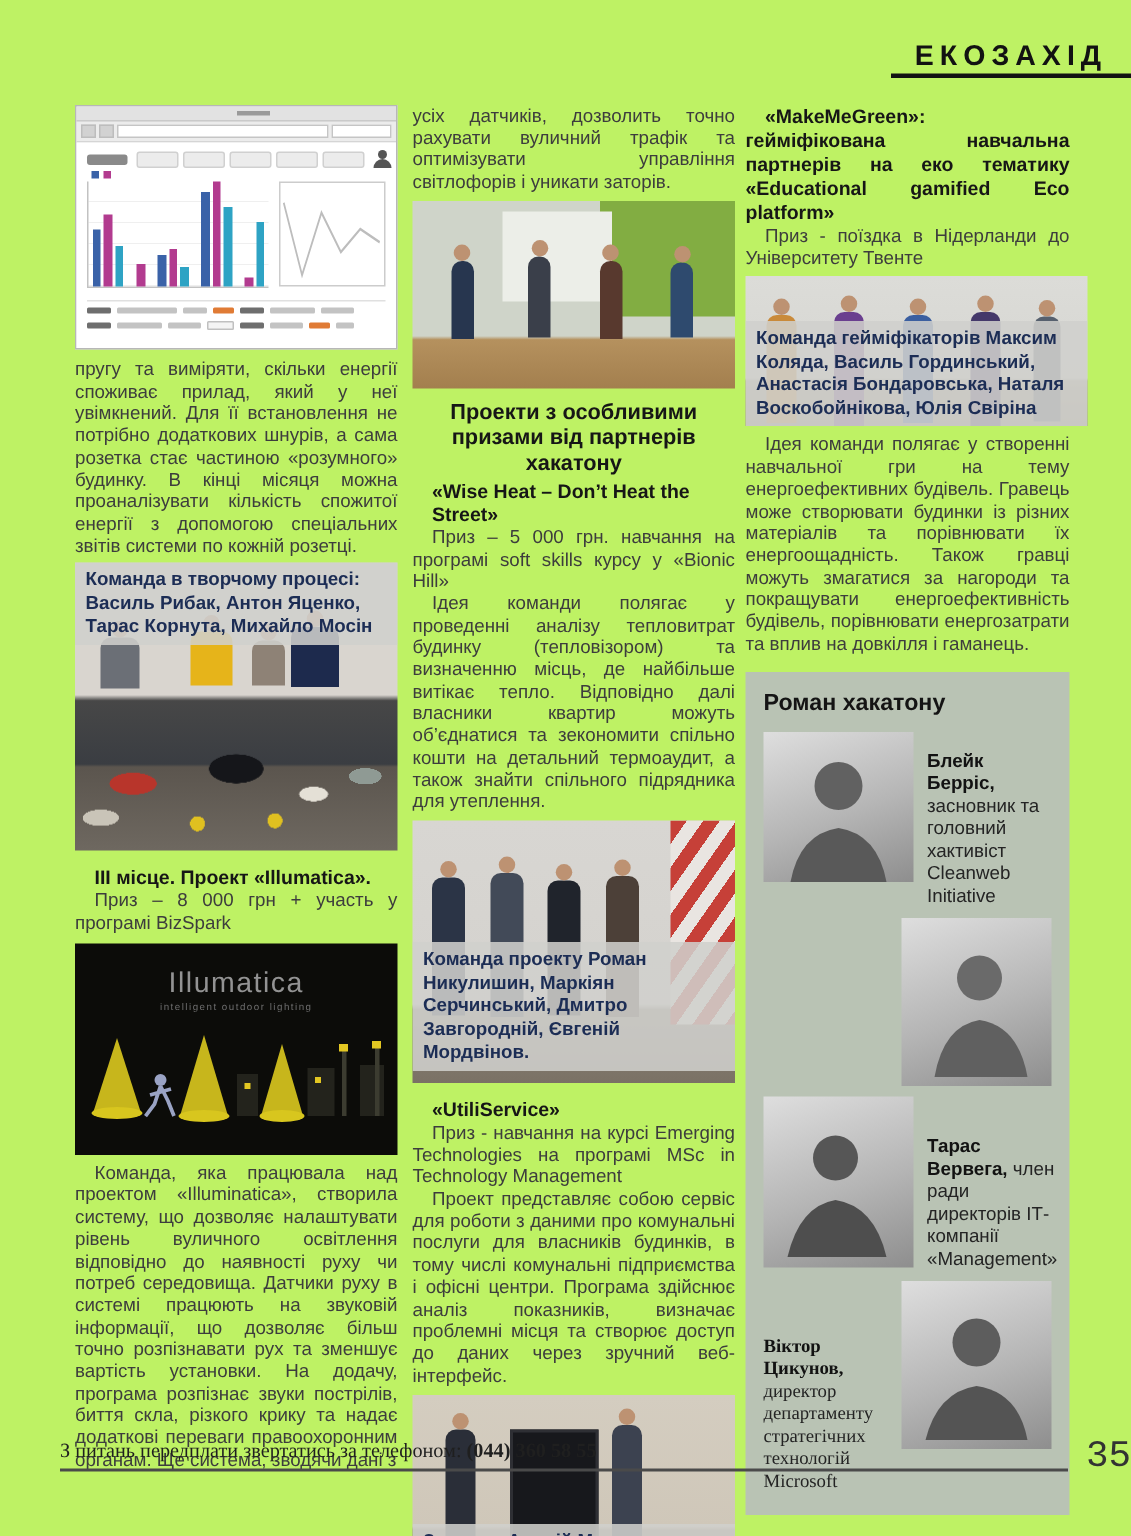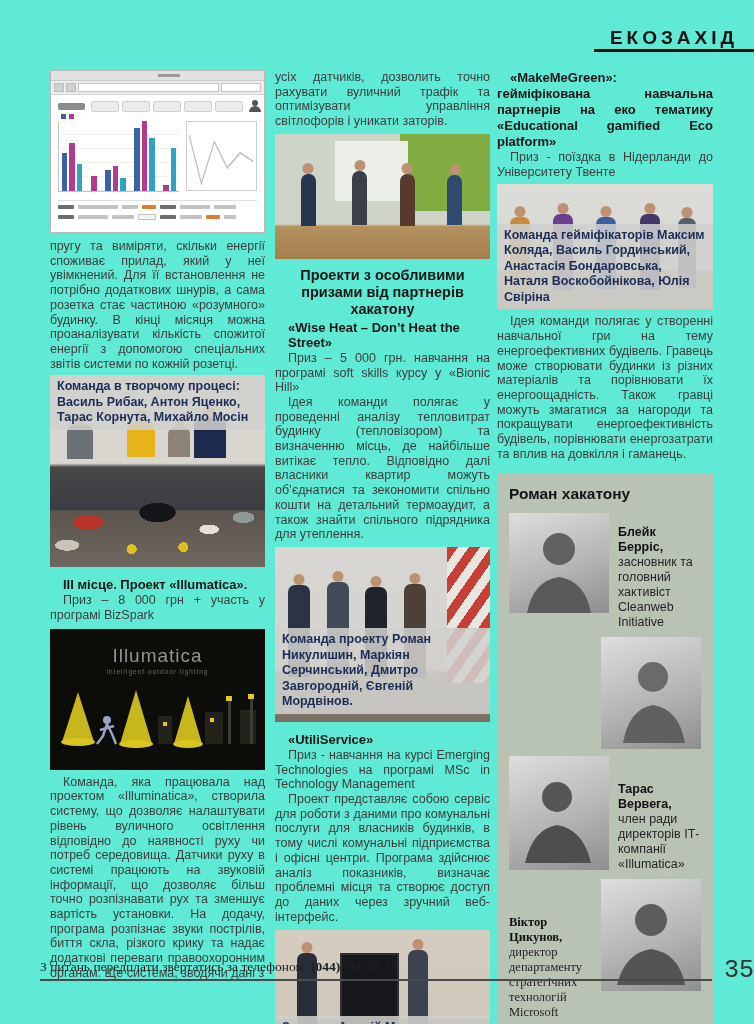--- a/index.html
+++ b/index.html
@@ -1,16 +1,16 @@
 <!DOCTYPE html>
 <html><head>
 <meta charset="utf-8">
 <style>
   html,body{margin:0;padding:0;background:#888;}
-  .page{position:relative;width:754px;height:1024px;background:#5eead4;margin:0 auto;
+  .page{position:relative;width:754px;height:1024px;background:#bef264;margin:0 auto;
         font-family:"Liberation Sans",sans-serif;overflow:hidden;}
 
   
   .header-title{position:absolute;top:27px;left:594px;width:160px;text-align:center;
     font-size:19px;font-weight:bold;letter-spacing:4px;color:#121212;}
   .header-rule{position:absolute;top:49px;left:594px;width:160px;height:3px;background:#121212;}
 
   
   .col{position:absolute;top:70px;width:215px;}
   .col-left{left:50px;}
@@ -37,21 +37,21 @@
 
   .photo-team{height:192px;background:linear-gradient(#d9d5cf 0%,#d9d5cf 46%,#474747 48%,#3a3d42 70%,#5b554e 71%,#6e6860 100%);}
   .photo-pres{height:125px;background:linear-gradient(#cfd4c9 0%,#cfd4c9 72%,#b5915e 74%,#a37f4e 100%);}
   .greenwall{position:absolute;top:0;right:0;width:42%;height:62%;background:#82ad42;}
   .whiteboard{position:absolute;top:6%;left:28%;width:34%;height:48%;background:#eceee8;}
   .photo-wise{height:175px;background:linear-gradient(#d8d6d2 0%,#d4d2ce 70%,#8c8478 72%,#7a7165 100%);}
   .banner{position:absolute;top:0;right:0;width:20%;height:78%;
     background:repeating-linear-gradient(125deg,#c64038 0 9px,#e9e5e1 9px 18px);}
   .photo-zenyk{height:125px;background:linear-gradient(#d4cdc0 0%,#cfc7b9 70%,#9a8f7c 72%,#887d6a 100%);}
   .solarpanel{position:absolute;top:18%;left:30%;width:26%;height:64%;background:#17181c;border:2px solid #2e2f34;}
-  .photo-mmg{height:125px;background:linear-gradient(#dcdcd8 0%,#d6d6d2 68%,#b0a898 70%,#9c9484 100%);}
+  .photo-mmg{height:100px;background:linear-gradient(#dcdcd8 0%,#d6d6d2 68%,#b0a898 70%,#9c9484 100%);padding-left:12px;}
   .clutter{position:absolute;left:0;right:0;bottom:0;height:52%;
     background:
      radial-gradient(ellipse 26px 12px at 18% 55%,#b8352b 0 60%,transparent 61%),
      radial-gradient(ellipse 30px 16px at 50% 45%,#15161a 0 60%,transparent 61%),
      radial-gradient(ellipse 16px 8px at 74% 62%,#e4e0d6 0 60%,transparent 61%),
      radial-gradient(circle 5px at 62% 80%,#e0c020 0 99%,transparent 100%),
      radial-gradient(circle 5px at 38% 82%,#e0c020 0 99%,transparent 100%),
      radial-gradient(ellipse 20px 9px at 8% 78%,#c9c4b8 0 60%,transparent 61%),
      radial-gradient(ellipse 18px 9px at 90% 50%,#8f9a94 0 60%,transparent 61%);}
 
@@ -326,21 +326,21 @@
 
       <div class="jm">
         <div class="j-photo" style="height:114px;">
           <svg viewBox="0 0 100 100" width="100%" height="100%">
               <circle cx="48" cy="34" r="15" fill="#565656"></circle>
               <path d="M16 100 Q24 66 48 62 Q74 66 82 100 Z" fill="#4e4e4e"></path>
             </svg>
         </div>
         <div class="j-text" style="padding-top:26px;">
           <strong>Тарас Вервега,</strong>
-          <span>член ради директорів ІТ-компанії «Illumatica»</span>
+          <span>член ради директорів ІТ-компанії «Management»</span>
         </div>
       </div>
 
       <div class="jm rev">
         <div class="j-photo" style="height:112px;">
           <svg viewBox="0 0 100 100" width="100%" height="100%">
               <circle cx="50" cy="35" r="16" fill="#5d5d5d"></circle>
               <path d="M16 100 Q24 68 50 64 Q78 68 84 100 Z" fill="#545454"></path>
             </svg>
         </div>

